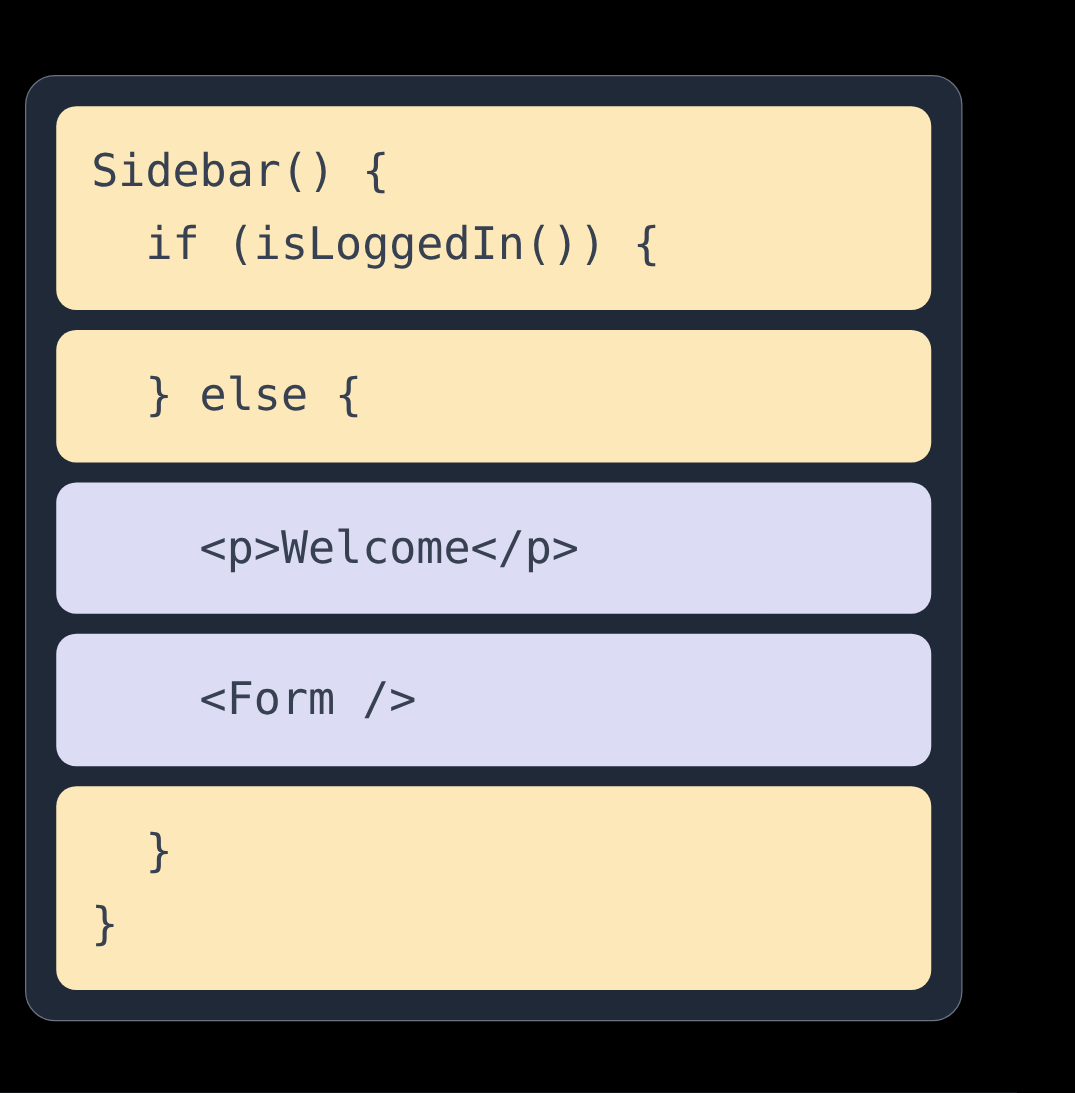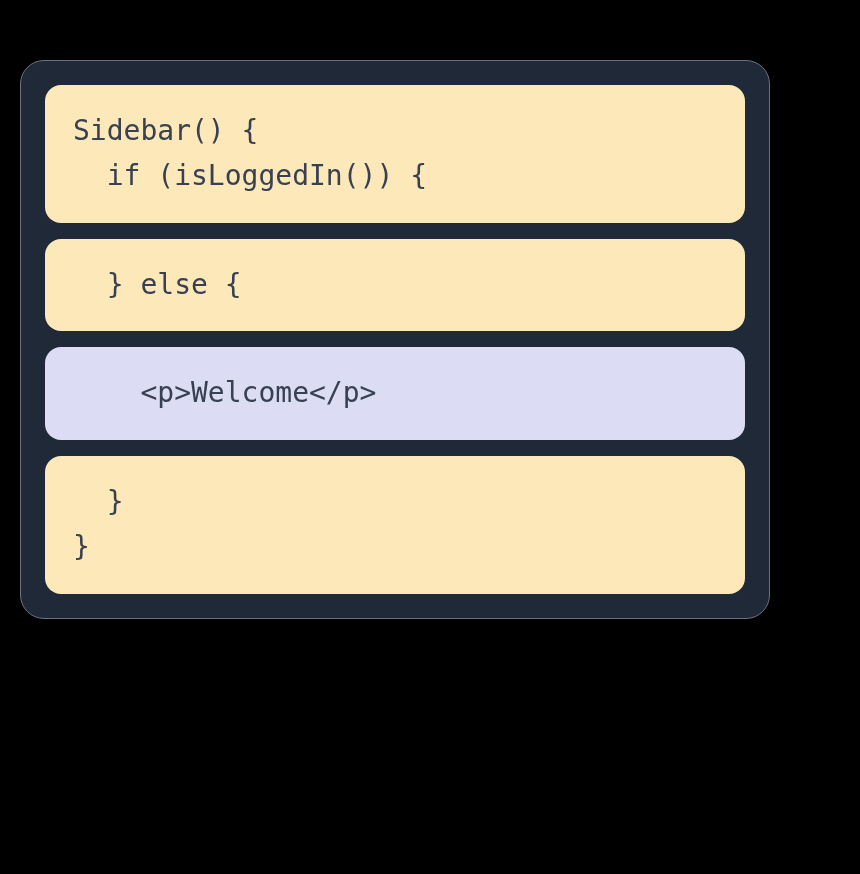--- a/index.html
+++ b/index.html
@@ -21,21 +21,21 @@
       border: 1px solid #6b7280;
       padding: 24px;
       display: flex;
       flex-direction: column;
       gap: 16px;
     }
     
     .code-block {
       border-radius: 16px;
       padding: 24px 28px;
-      font-size: 28px;
+      font-size: 36px;
       line-height: 1.6;
       color: #374151;
       white-space: pre;
     }
     
     .block-yellow {
       background: #fce8b8;
     }
     
     .block-purple {
@@ -43,15 +43,16 @@
     }
   </style>
 </head>
 <body>
 
 <div class="container">
   <div class="code-block block-yellow">Sidebar() {
   if (isLoggedIn()) {</div>
   <div class="code-block block-yellow">  } else {</div>
   <div class="code-block block-purple">    &lt;p&gt;Welcome&lt;/p&gt;</div>
+  <div class="code-block block-purple">    &lt;Form /&gt;</div>
   <div class="code-block block-yellow">  }
 }</div>
 </div>
 
 </body></html>

